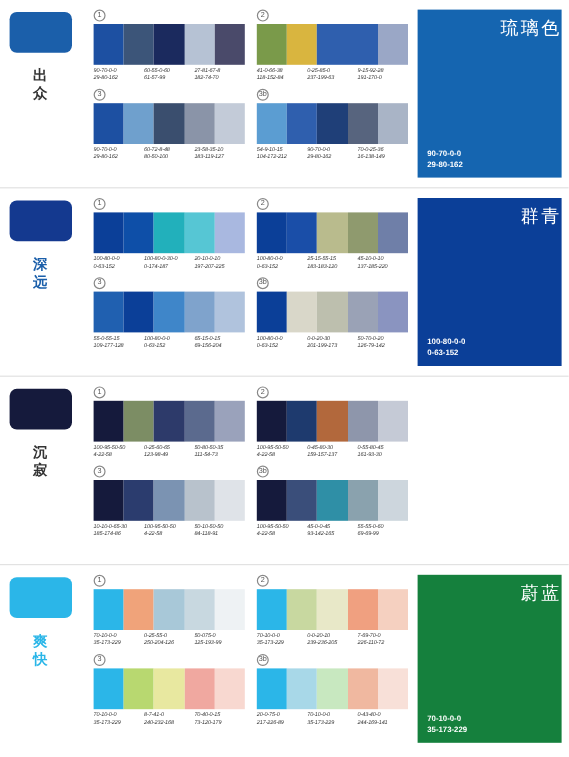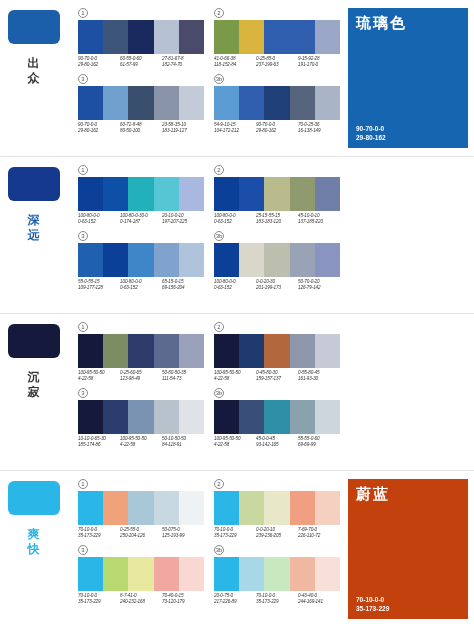--- a/index.html
+++ b/index.html
@@ -38,22 +38,23 @@
   .codes{display:flex;margin-top:2px;}
   .codes i{
     display:block;flex:1 1 0;font-size:4.6px;line-height:6px;color:#333;
     font-family:"Liberation Sans","DejaVu Sans",sans-serif;
     padding-right:1px;white-space:pre-line;letter-spacing:-0.1px;
   }
 
   
   .rpanel{position:absolute;right:6px;top:8px;width:120px;height:140px;overflow:hidden;}
   .rtitle{
-    font-size:15px;font-weight:bold;color:#fff;padding:6px 0 0 8px;
+    font-size:15px;font-weight:normal;color:#fff;padding:6px 0 0 8px;
     letter-spacing:2px;
+    text-align:right;
   }
   .rcode{
     position:absolute;left:8px;bottom:6px;font-size:6.5px;color:#fff;line-height:9px;
     white-space:pre-line;font-weight:bold;
   }
 </style>
 </head>
 <body>
 
 <div class="page">
@@ -246,20 +247,25 @@
             <i>100-80-0-0
 0-63-152</i>
             <i>0-0-20-30
 201-199-173</i>
             <i>50-70-0-20
 126-79-142</i>
           </div>
         </div>
       </div>
     </div>
+    <div class="rpanel" style="background:#0b3f98">
+      <div class="rtitle">群青</div>
+      <div class="rcode">100-80-0-0
+0-63-152</div>
+    </div>
   </div>
 
   <div class="section">
     <div class="leftcol">
       <div class="bigswatch" style="background:#151a3c"></div>
       <div class="vlabel" style="color:#333333">
         <span>沉</span>
         <span>寂</span>
       </div>
     </div>
@@ -438,20 +444,20 @@
             <i>20-0-75-0
 217-226-89</i>
             <i>70-10-0-0
 35-173-229</i>
             <i>0-43-40-0
 244-169-141</i>
           </div>
         </div>
       </div>
     </div>
-    <div class="rpanel" style="background:#c2410c">
+    <div class="rpanel" style="background:#15803d">
       <div class="rtitle">蔚蓝</div>
       <div class="rcode">70-10-0-0
 35-173-229</div>
     </div>
   </div>
 
 </div>
 
 </body></html>

